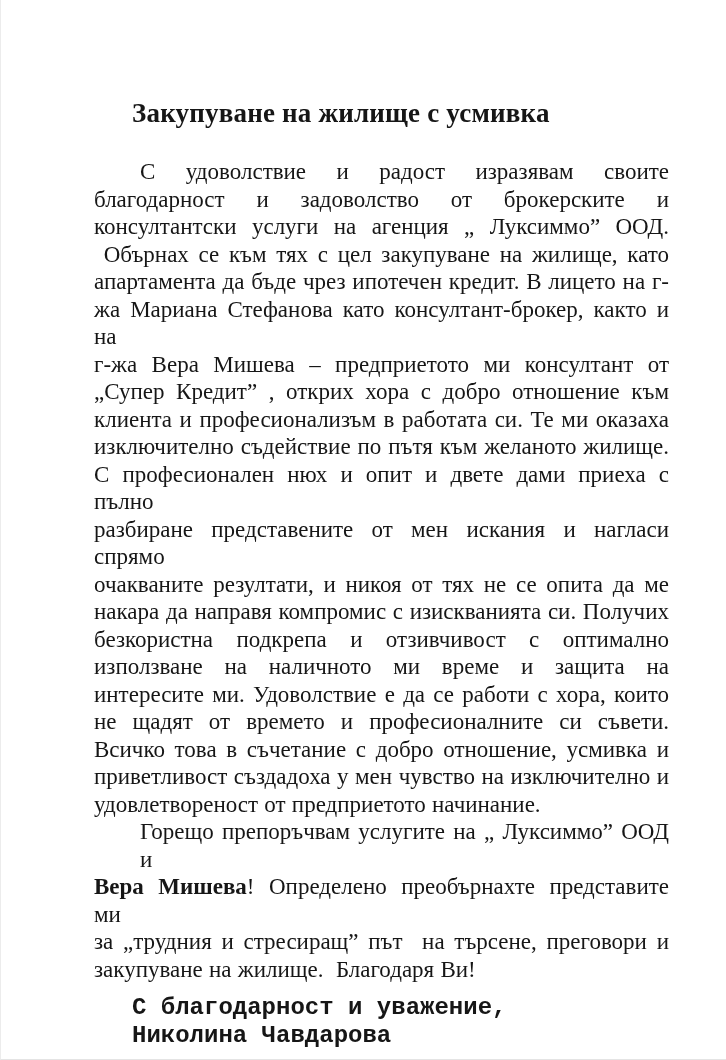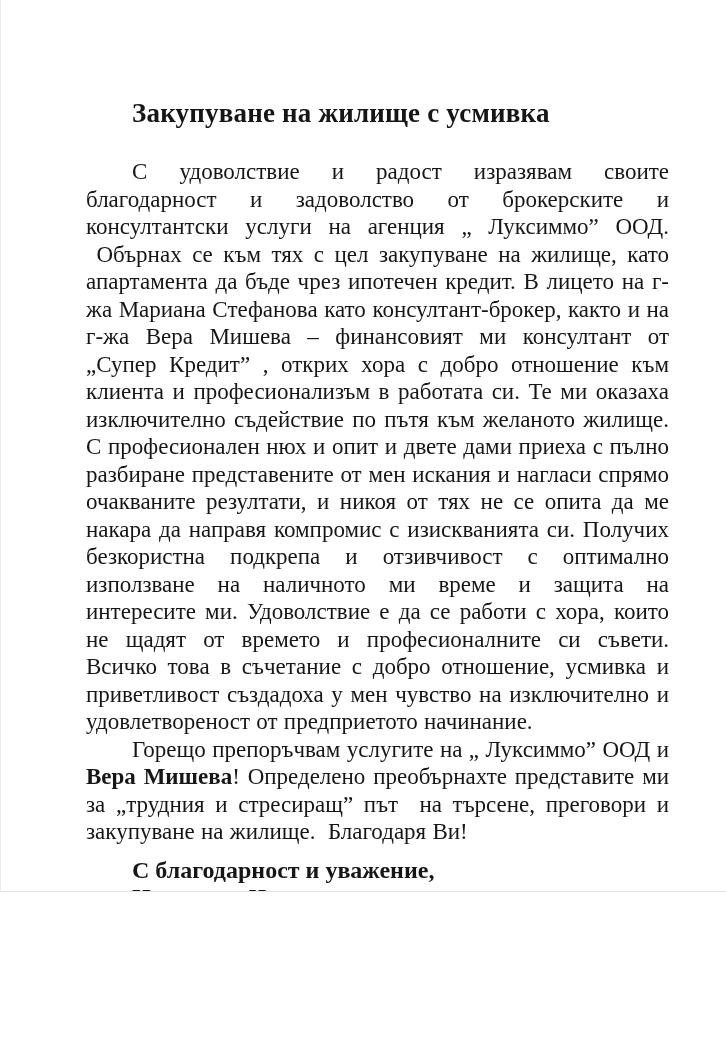--- a/index.html
+++ b/index.html
@@ -3,21 +3,21 @@
 <meta charset="utf-8">
 <style>
   html, body {
     margin: 0;
     padding: 0;
     background: #ffffff;
   }
   .page {
     position: relative;
     width: 726px;
-    height: 892px;
+    height: 1060px;
     background: #ffffff;
     overflow: hidden;
     box-sizing: border-box;
     border-left: 1px solid #ececec;
     border-bottom: 1px solid #e4e4e4;
     font-family: "Liberation Serif", "DejaVu Serif", serif;
     color: #161616;
   }
   .doc-title {
     margin: 0;
@@ -31,49 +31,51 @@
     margin: 30px 0 0 85px;
     width: 583px;
     font-size: 23px;
   }
   .paragraph { margin: 0; }
   .line {
     line-height: 27.5px;
     text-align: justify;
     text-align-last: justify;
     word-spacing: 0.5px;
+    margin-left: 8px;
   }
   .line.last {
     text-align: center;
     text-align-last: left;
   }
   .line.indent { padding-left: 46px; }
   .bold { font-weight: bold; }
   .closing {
     margin: 11px 0 0 131px;
     font-size: 24px;
     font-weight: bold;
     line-height: 27.5px;
+    font-family: Liberation Mono, monospace;
   }
 </style>
 </head>
 <body>
 
 <div class="page">
   <h1 class="doc-title">Закупуване на жилище с усмивка</h1>
 
   <div class="doc-body">
       <div class="paragraph">
         <div class="line indent"><span class="">С удоволствие и радост изразявам своите</span></div>
         <div class="line"><span class="">благодарност и задоволство от брокерските и</span></div>
         <div class="line"><span class="">консултантски услуги на агенция „ Луксиммо” ООД.</span></div>
         <div class="line"><span class="">&nbsp;Обърнах се към тях с цел закупуване на жилище, като</span></div>
         <div class="line"><span class="">апартамента да бъде чрез ипотечен кредит. В лицето на г-</span></div>
         <div class="line"><span class="">жа Мариана Стефанова като консултант-брокер, както и на</span></div>
-        <div class="line"><span class="">г-жа Вера Мишева – финансовият ми консултант от</span></div>
+        <div class="line"><span class="">г-жа Вера Мишева – предприетото ми консултант от</span></div>
         <div class="line"><span class="">„Супер Кредит” , открих хора с добро отношение към</span></div>
         <div class="line"><span class="">клиента и професионализъм в работата си. Те ми оказаха</span></div>
         <div class="line"><span class="">изключително съдействие по пътя към желаното жилище.</span></div>
         <div class="line"><span class="">С професионален нюх и опит и двете дами приеха с пълно</span></div>
         <div class="line"><span class="">разбиране представените от мен искания и нагласи спрямо</span></div>
         <div class="line"><span class="">очакваните резултати, и никоя от тях не се опита да ме</span></div>
         <div class="line"><span class="">накара да направя компромис с изискванията си. Получих</span></div>
         <div class="line"><span class="">безкористна подкрепа и отзивчивост с оптимално</span></div>
         <div class="line"><span class="">използване на наличното ми време и защита на</span></div>
         <div class="line"><span class="">интересите ми. Удоволствие е да се работи с хора, които</span></div>

